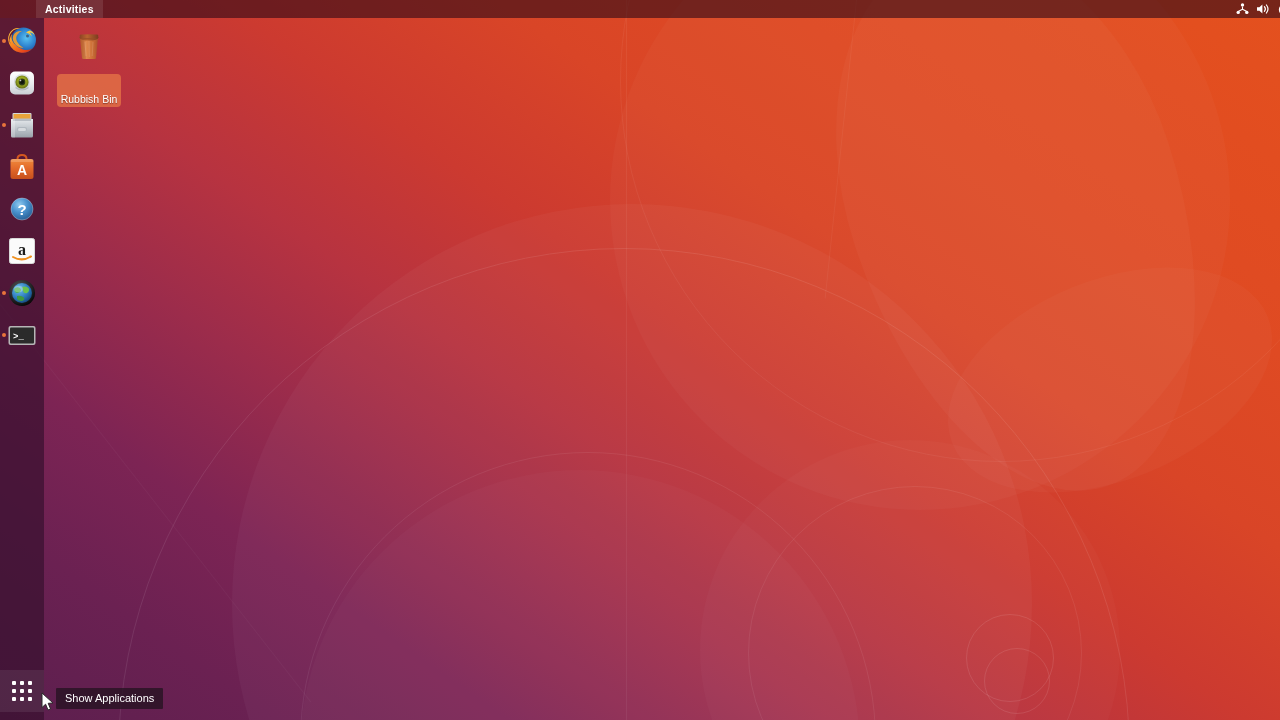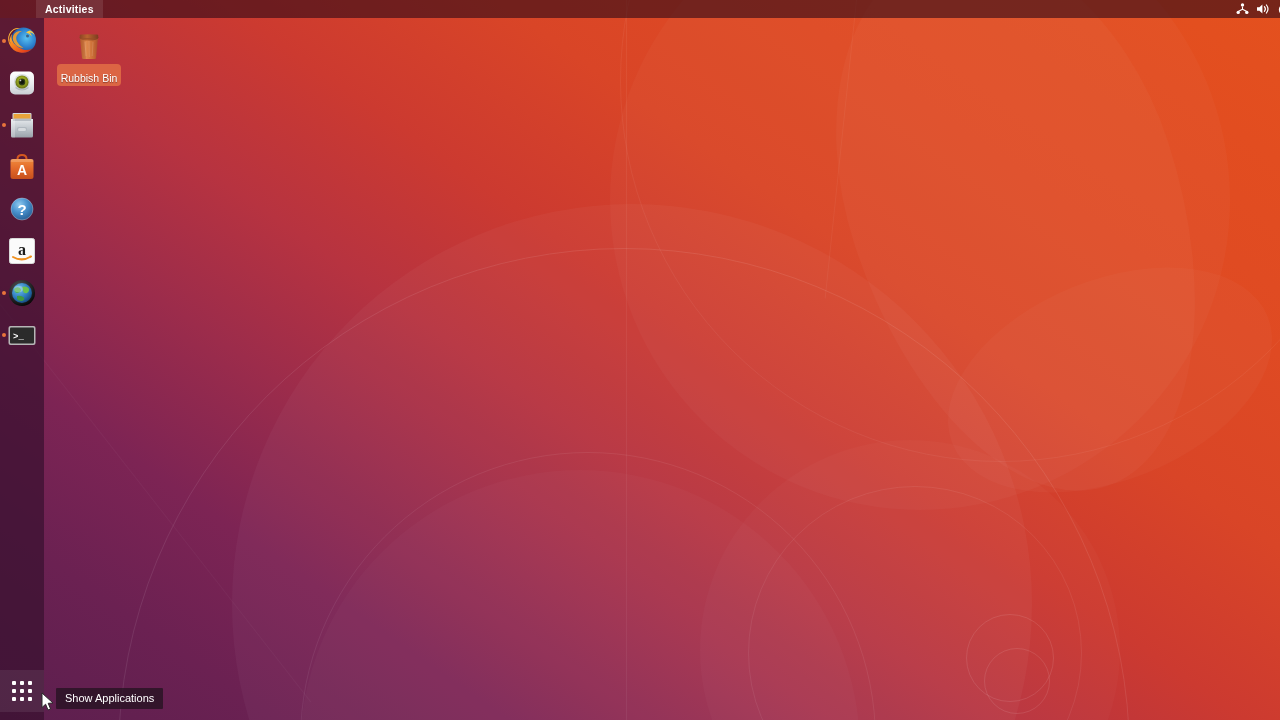--- a/index.html
+++ b/index.html
@@ -285,25 +285,25 @@
     align-items: center;
     cursor: pointer;
   }
   .desktop-icon .di-img {
     width: 34px; height: 36px;
     display: flex;
     align-items: flex-end;
     justify-content: center;
   }
   .desktop-icon .di-label {
-    margin-top: 4px;
+    margin-top: 14px;
     font-size: 10.5px;
     color: #ffffff;
     background: rgba(233,120,70,0.72);
-    padding: 8px 4px 2px 4px;
+    padding: 19px 4px 2px 4px;
     border-radius: 4px;
     text-shadow: 0 1px 1px rgba(0,0,0,0.4);
     white-space: nowrap;
   }
 </style>
 </head>
 <body>
 
 <div id="screen">
 

